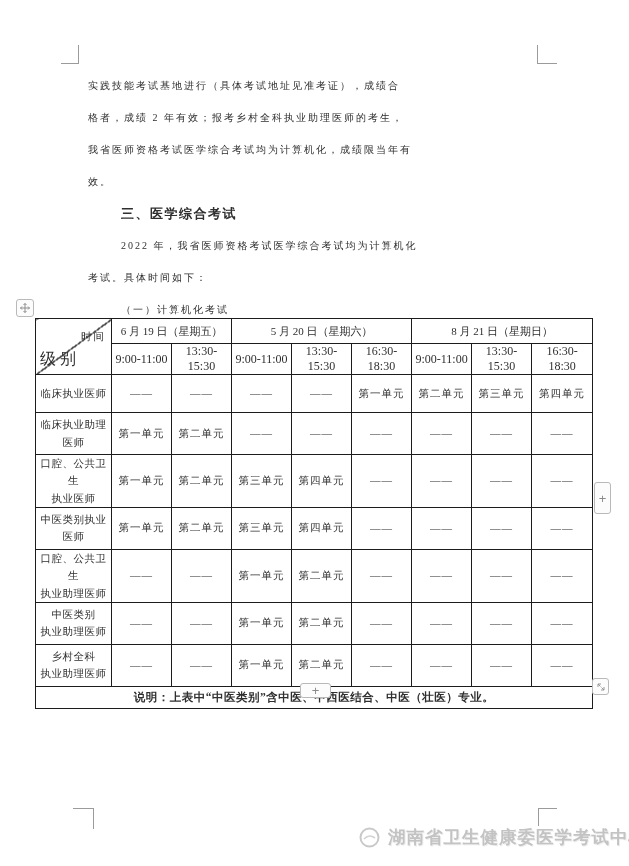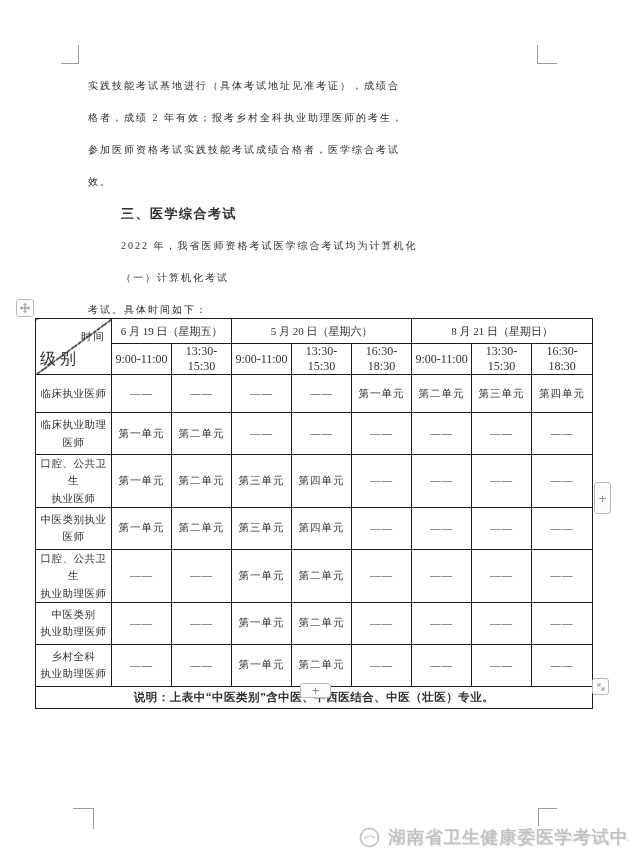--- a/index.html
+++ b/index.html
@@ -63,26 +63,26 @@
 <body>
 
 <div class="crop crop-tl"></div>
 <div class="crop crop-tr"></div>
 <div class="crop crop-bl"></div>
 <div class="crop crop-br"></div>
 
 <div class="textblock">
   <span class="tline">实践技能考试基地进行（具体考试地址见准考证），成绩合</span>
   <span class="tline">格者，成绩 2 年有效；报考乡村全科执业助理医师的考生，</span>
-  <span class="tline">参加医师资格考试实践技能考试成绩合格者，医学综合考试</span>
+  <span class="tline">我省医师资格考试医学综合考试均为计算机化，成绩限当年有</span>
   <span class="tline">效。</span>
   <span class="tline indent heading">三、医学综合考试</span>
   <span class="tline indent">2022 年，我省医师资格考试医学综合考试均为计算机化</span>
+  <span class="tline">考试。具体时间如下：</span>
   <span class="tline indent">（一）计算机化考试</span>
-  <span class="tline">考试。具体时间如下：</span>
 </div>
 
 <div class="widget move-handle">
   <svg width="12" height="12" viewBox="0 0 16 16">
     <g stroke="#8a8a8a" stroke-width="1.3" fill="none">
       <path d="M8 2 L8 14 M2 8 L14 8"></path>
       <path d="M6 4 L8 2 L10 4 M6 12 L8 14 L10 12 M4 6 L2 8 L4 10 M12 6 L14 8 L12 10"></path>
     </g>
   </svg>
 </div>

